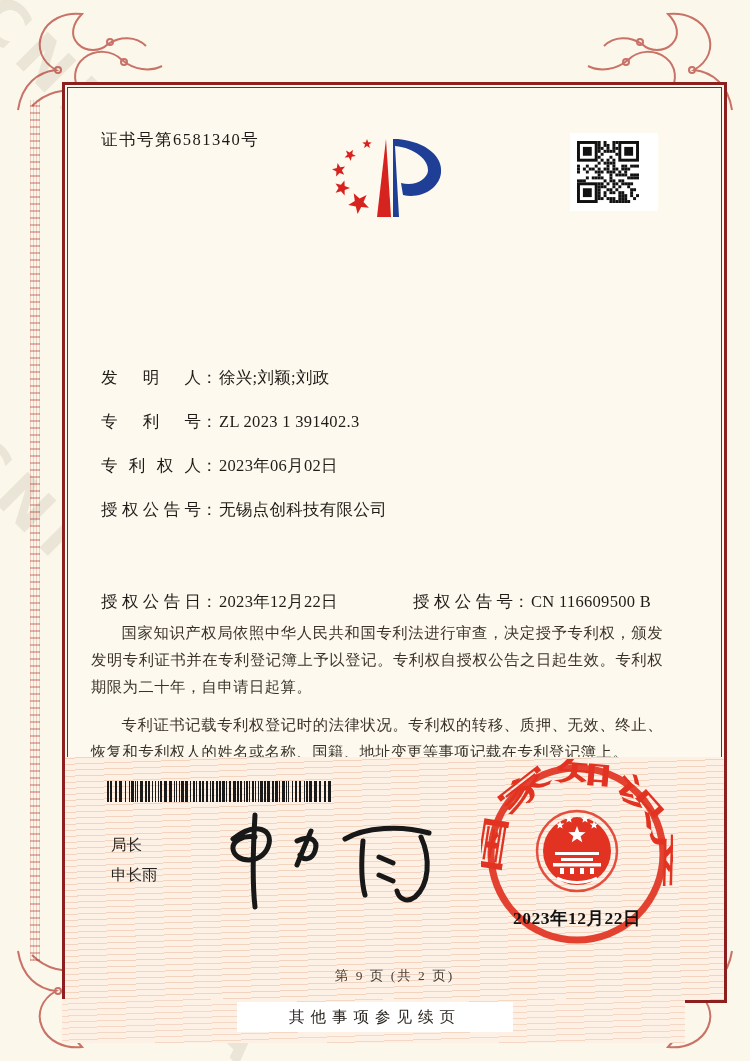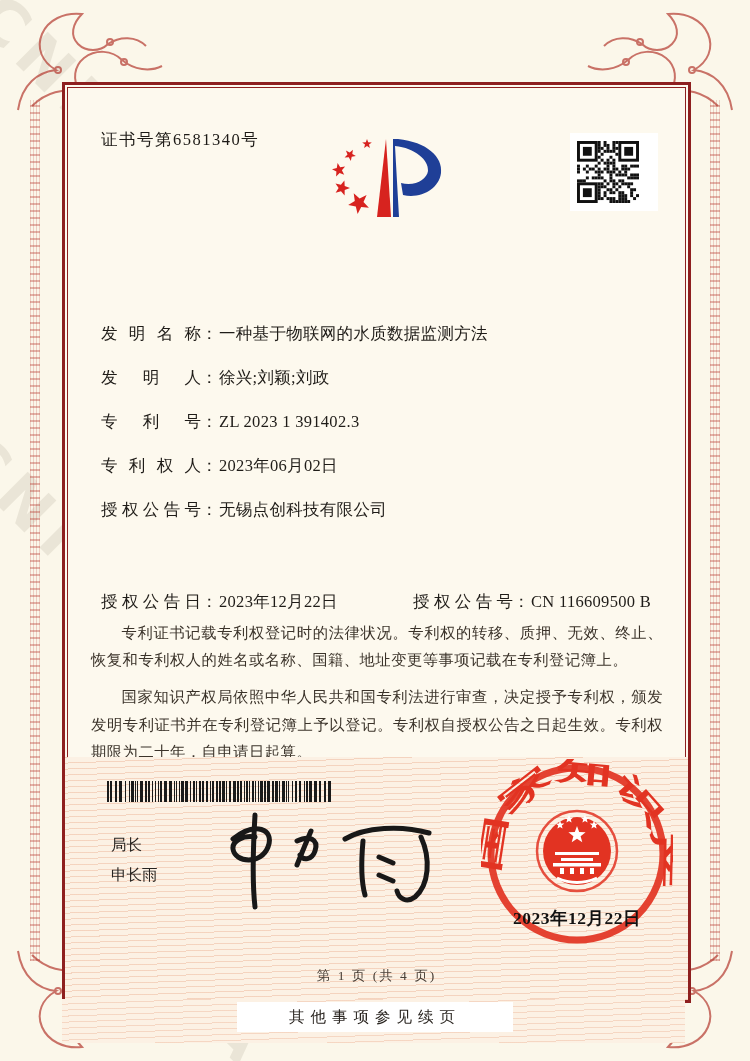--- a/index.html
+++ b/index.html
@@ -19,21 +19,21 @@
       repeating-linear-gradient(0deg, rgba(186,66,56,.38) 0 2px, transparent 2px 7px),
       repeating-linear-gradient(90deg, rgba(186,66,56,.22) 0 1px, transparent 1px 3px);}
   .edge.left{left:30px;} .edge.right{right:30px;}
   .corner{position:absolute; width:170px; height:110px;}
   .corner.tl{left:12px; top:6px;}
   .corner.tr{right:12px; top:6px; transform:scaleX(-1);}
   .corner.bl{left:12px; bottom:6px; transform:scaleY(-1);}
   .corner.br{right:12px; bottom:6px; transform:scale(-1,-1);}
   
   .frame{position:absolute; left:62px; top:82px; width:623px; height:915px;
-    border:3px solid #8e1f1f; background:#fdf9ee;}
+    border:3px solid #8e1f1f; background:#fdf9ee;padding-left:36px;}
   .frame-inner{position:absolute; inset:2px; border:1px solid #8e1f1f; pointer-events:none;}
   .cert-number{position:absolute; left:36px; top:44px; font-size:16.5px; letter-spacing:1.5px; color:#1d1a16;}
   .logo{position:absolute; left:250px; top:48px; width:138px; height:86px;}
   .qr-box{position:absolute; left:505px; top:48px; width:88px; height:78px; background:#ffffff;}
   .qr-box svg{position:absolute; left:7px; top:8px;}
   .title{position:absolute; left:0; right:0; top:130px; text-align:center;
     font-size:37px; letter-spacing:22px; text-indent:22px; color:#141210; font-weight:500;}
   
   .frow{position:absolute; left:36px; font-size:16.5px; color:#1f1c18; white-space:nowrap;}
   .flabel{display:inline-block; width:100px; text-align:justify; text-align-last:justify; -moz-text-align-last:justify;}
@@ -290,45 +290,42 @@
           <rect x="36" y="60" width="3" height="3" fill="#111"></rect>
           <rect x="39" y="60" width="3" height="3" fill="#111"></rect>
           <rect x="42" y="60" width="3" height="3" fill="#111"></rect>
           <rect x="45" y="60" width="3" height="3" fill="#111"></rect>
           <rect x="48" y="60" width="3" height="3" fill="#111"></rect>
           <rect x="51" y="60" width="3" height="3" fill="#111"></rect>
         </svg>
     </div>
 
 
-    <div class="frow" style="top:238px">
-      <span class="flabel">发明名称</span><span class="fcolon">：</span><span class="fvalue">一种基于物联网的水质数据监测方法</span>
-    </div>
     <div class="frow" style="top:282px">
       <span class="flabel">发明人</span><span class="fcolon">：</span><span class="fvalue">徐兴;刘颖;刘政</span>
     </div>
     <div class="frow" style="top:326px">
       <span class="flabel">专利号</span><span class="fcolon">：</span><span class="fvalue">ZL 2023 1 391402.3</span>
     </div>
     <div class="frow" style="top:370px">
       <span class="flabel">专利权人</span><span class="fcolon">：</span><span class="fvalue">2023年06月02日</span>
     </div>
     <div class="frow" style="top:414px">
       <span class="flabel">授权公告号</span><span class="fcolon">：</span><span class="fvalue">无锡点创科技有限公司</span>
     </div>
     <div class="frow" style="top:506px">
       <span class="flabel">授权公告日</span><span class="fcolon">：</span><span class="fvalue">2023年12月22日</span>
       <span class="fpair2">
         <span class="flabel">授权公告号</span><span class="fcolon">：</span><span class="fvalue">CN 116609500 B</span>
       </span>
     </div>
 
     <div class="body-text">
+      <p>国家知识产权局依照中华人民共和国专利法进行审查，决定授予专利权，颁发发明专利证书并在专利登记簿上予以登记。专利权自授权公告之日起生效。专利权期限为二十年，自申请日起算。</p>
       <p>专利证书记载专利权登记时的法律状况。专利权的转移、质押、无效、终止、恢复和专利权人的姓名或名称、国籍、地址变更等事项记载在专利登记簿上。</p>
-      <p>国家知识产权局依照中华人民共和国专利法进行审查，决定授予专利权，颁发发明专利证书并在专利登记簿上予以登记。专利权自授权公告之日起生效。专利权期限为二十年，自申请日起算。</p>
     </div>
 
     <div class="wave-band"></div>
 
     <div class="barcode">
         <i style="left:0px;width:2px"></i>
         <i style="left:3px;width:2px"></i>
         <i style="left:8px;width:2px"></i>
         <i style="left:12px;width:3px"></i>
         <i style="left:18px;width:1px"></i>
@@ -434,19 +431,19 @@
         <rect x="89" y="109" width="4" height="6" fill="#ffffff"></rect>
         <rect x="99" y="109" width="4" height="6" fill="#ffffff"></rect>
         <rect x="109" y="109" width="4" height="6" fill="#ffffff"></rect>
         <path d="M76,119 Q96,128 116,119" fill="none" stroke="#ffffff" stroke-width="3"></path>
       </g>
     </svg>
     <div class="seal" style="pointer-events:none;">
       <div class="seal-date">2023年12月22日</div>
     </div>
 
-    <div class="page-num">第 1 页 (共 4 页)</div>
+    <div class="page-num">第 9 页 (共 2 页)</div>
   </div>
 
   <div class="wave-strip"></div>
   <div class="continuation">其他事项参见续页</div>
 
 </div>
 
 </body></html>

